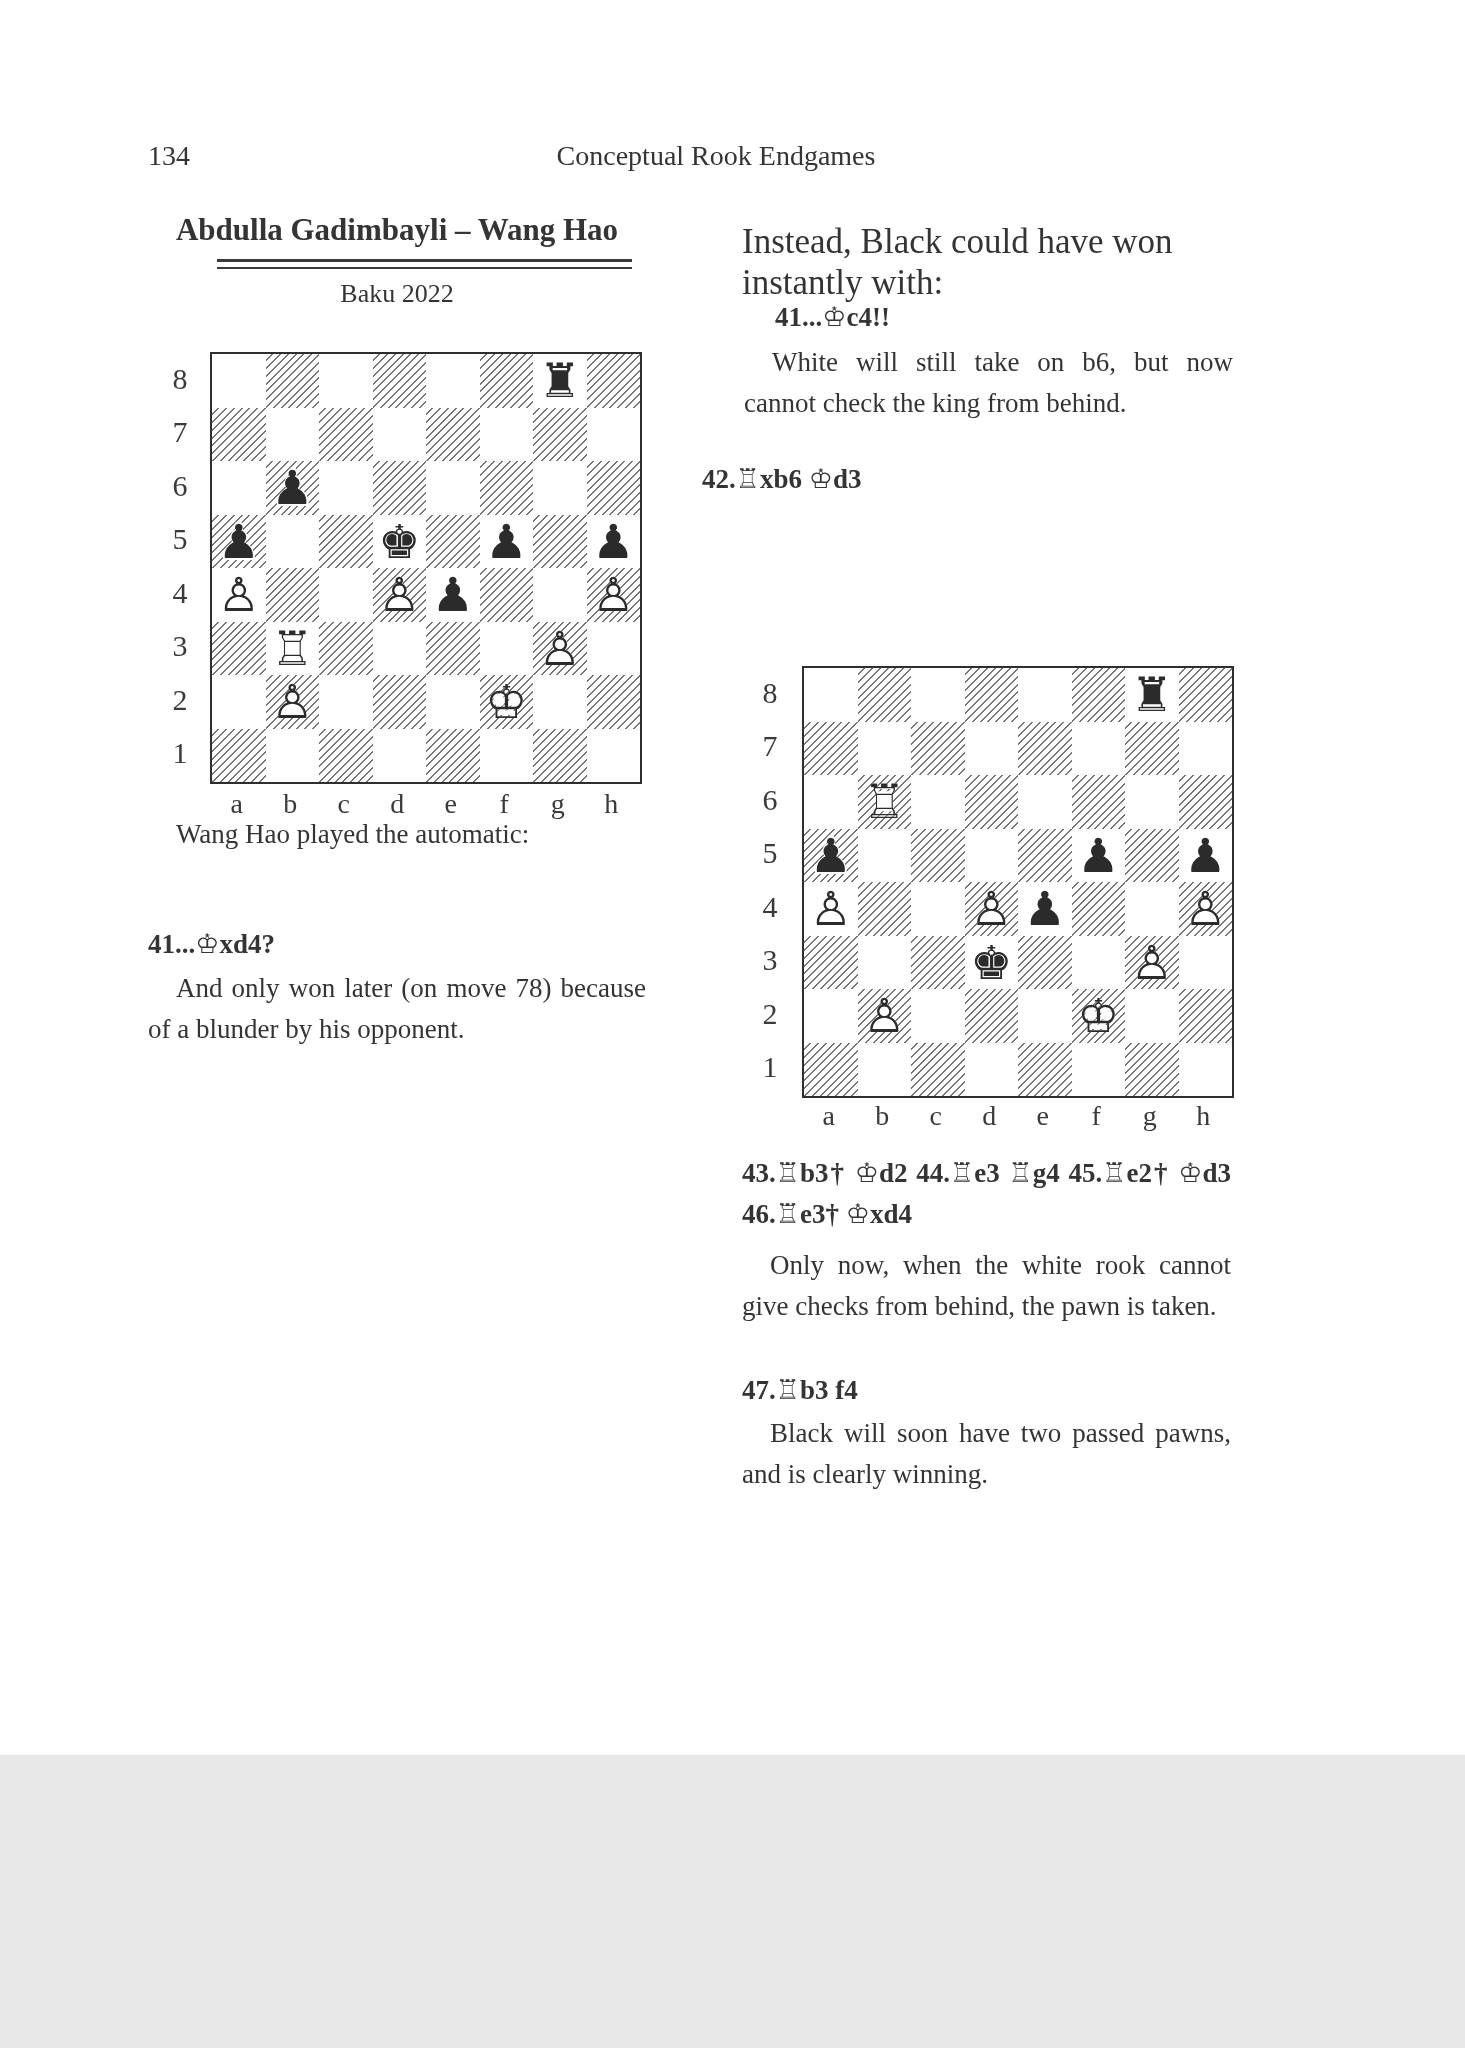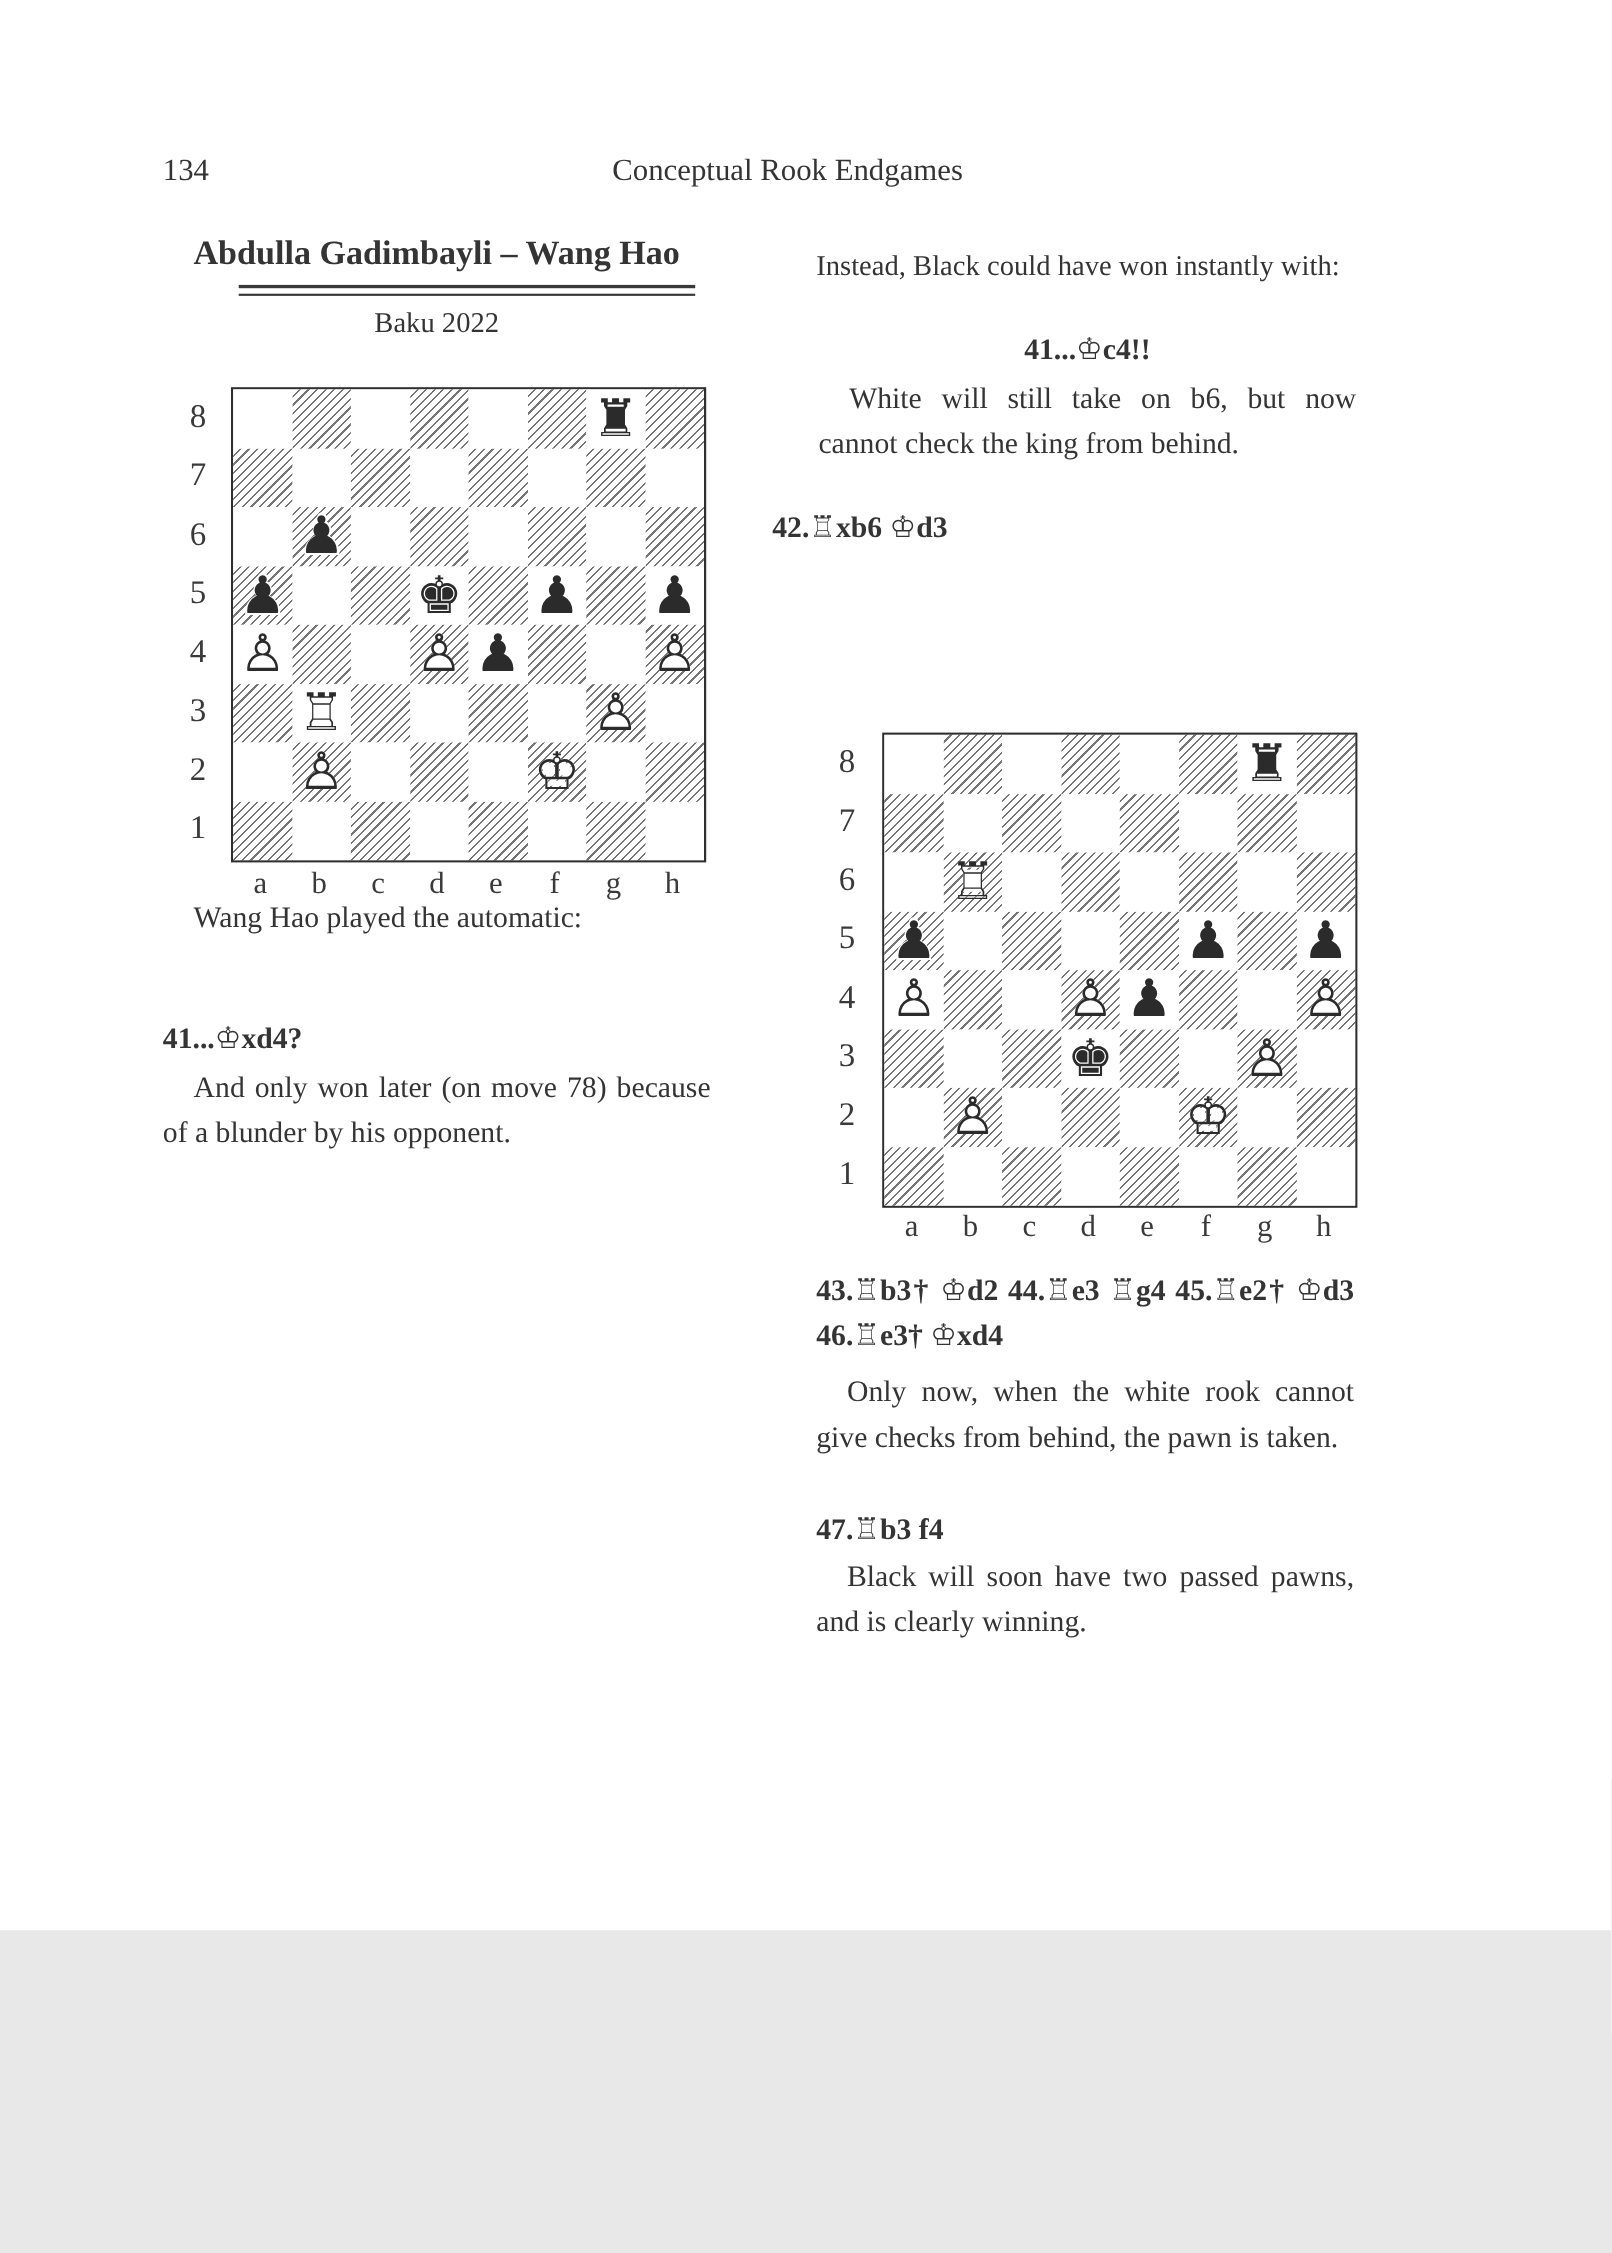--- a/index.html
+++ b/index.html
@@ -16,21 +16,21 @@
   .gametitle{left:148px; top:212px; width:498px; text-align:center; font-size:31px; font-weight:bold; white-space:nowrap;}
   .rule{left:217px; top:259px; width:415px; height:5px; border-top:3px solid #3a3a3a; border-bottom:2px solid #3a3a3a;}
   .event{left:148px; top:279px; width:498px; text-align:center; font-size:26px;}
   
   .txt{font-size:27px; line-height:41px; width:489px;}
   .ltxt{width:498px;}
   .just{text-align:justify;}
   .ind{text-indent:28px;}
   .mv{font-weight:bold; white-space:nowrap;}
   .mv-just{font-weight:bold; text-align:justify; text-align-last:justify; white-space:nowrap;}
-  .fit{font-size:26px;}
+  .fit{font-size:35px;}
   
   .board{
     display:grid; grid-template-columns:repeat(8,53.5px); grid-template-rows:repeat(8,53.5px);
     border:2.5px solid #2e2e2e; background:#fff;
   }
   .sq{position:relative;}
   .sq.dark{background:repeating-linear-gradient(135deg,#ffffff 0px,#ffffff 4.1px,#757575 4.1px,#757575 5.5px);}
   .sq.light{background:#ffffff;}
   .pcwrap{position:absolute; inset:0;}
   .pc{
@@ -216,21 +216,21 @@
         <span>g</span>
         <span>h</span>
       </div>
   </div>
 
   <div class="abs txt ltxt ind" style="left:148px; top:814px;">Wang Hao played the automatic:</div>
   <div class="abs txt ltxt mv" style="left:148px; top:924px;">41...♔xd4?</div>
   <div class="abs txt ltxt just ind" style="left:148px; top:968px;">And only won later (on move 78) because of a blunder by his opponent.</div>
 
   <div class="abs txt fit" style="left:742px; top:221px;">Instead, Black could have won instantly with:</div>
-  <div class="abs txt mv" style="left:744px; top:297px;text-align:center;">41...♔c4!!</div>
+  <div class="abs txt mv" style="left:775px; top:297px;">41...♔c4!!</div>
   <div class="abs txt just ind" style="left:744px; top:342px;">White will still take on b6, but now cannot check the king from behind.</div>
   <div class="abs txt mv" style="left:702px; top:459px;">42.♖xb6 ♔d3</div>
 
   <div class="abs" style="left:752px; top:666px;">
     <div class="ranks">
         <span>8</span>
         <span>7</span>
         <span>6</span>
         <span>5</span>
         <span>4</span>

